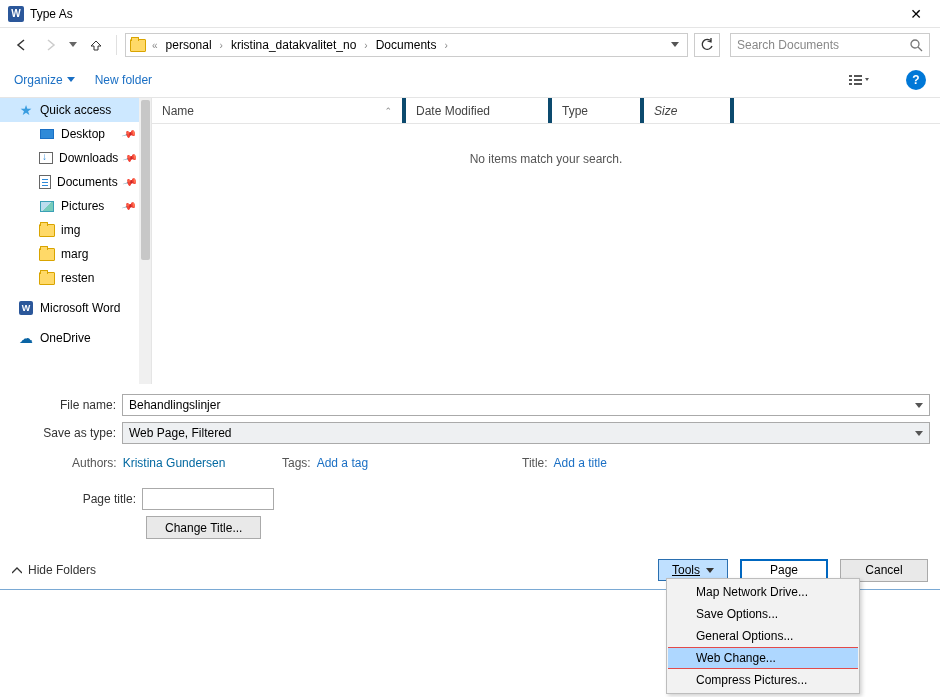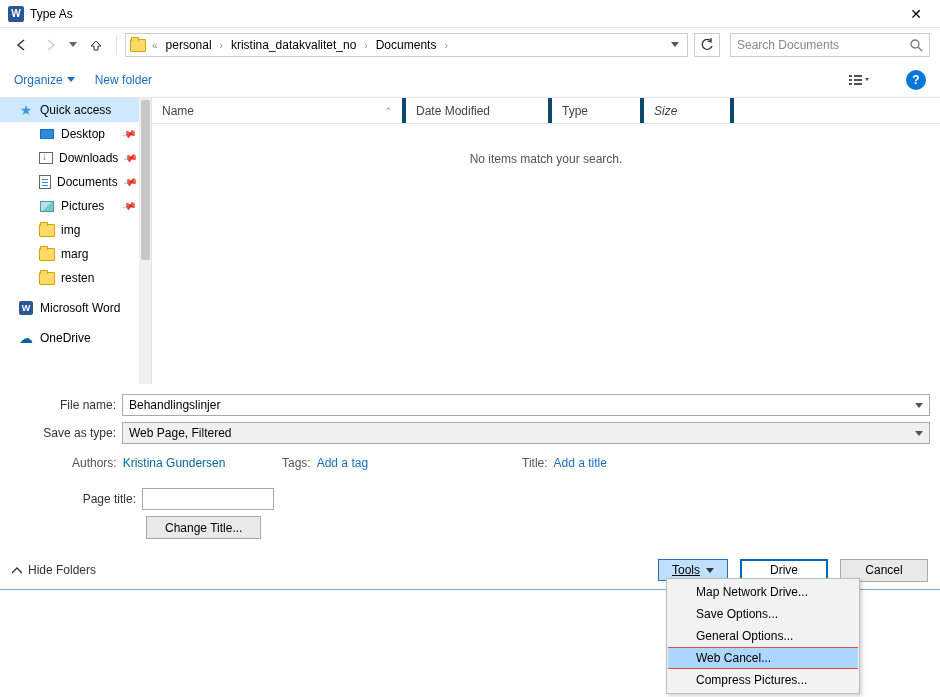--- a/index.html
+++ b/index.html
@@ -332,25 +332,25 @@
       </svg>
     <span>Hide Folders</span>
   </span>
   <span class="bb-spacer"></span>
   <span class="tools-btn">
     <span>Tools</span>
     <svg width="8" height="5">
         <path d="M0 0 L8 0 L4 5 Z" fill="#333"></path>
       </svg>
   </span>
-  <span class="save-btn">Drive</span>
+  <span class="save-btn">Page</span>
   <span class="cancel-btn">Cancel</span>
 </div>
 
 <div class="divider-blue"></div>
 
 <div class="menu">
   <div class="menu-item">Map Network Drive...</div>
   <div class="menu-item">Save Options...</div>
   <div class="menu-item">General Options...</div>
-  <div class="menu-item highlight">Web Cancel...</div>
+  <div class="menu-item highlight">Web Change...</div>
   <div class="menu-item">Compress Pictures...</div>
 </div>
 
 </body></html>

